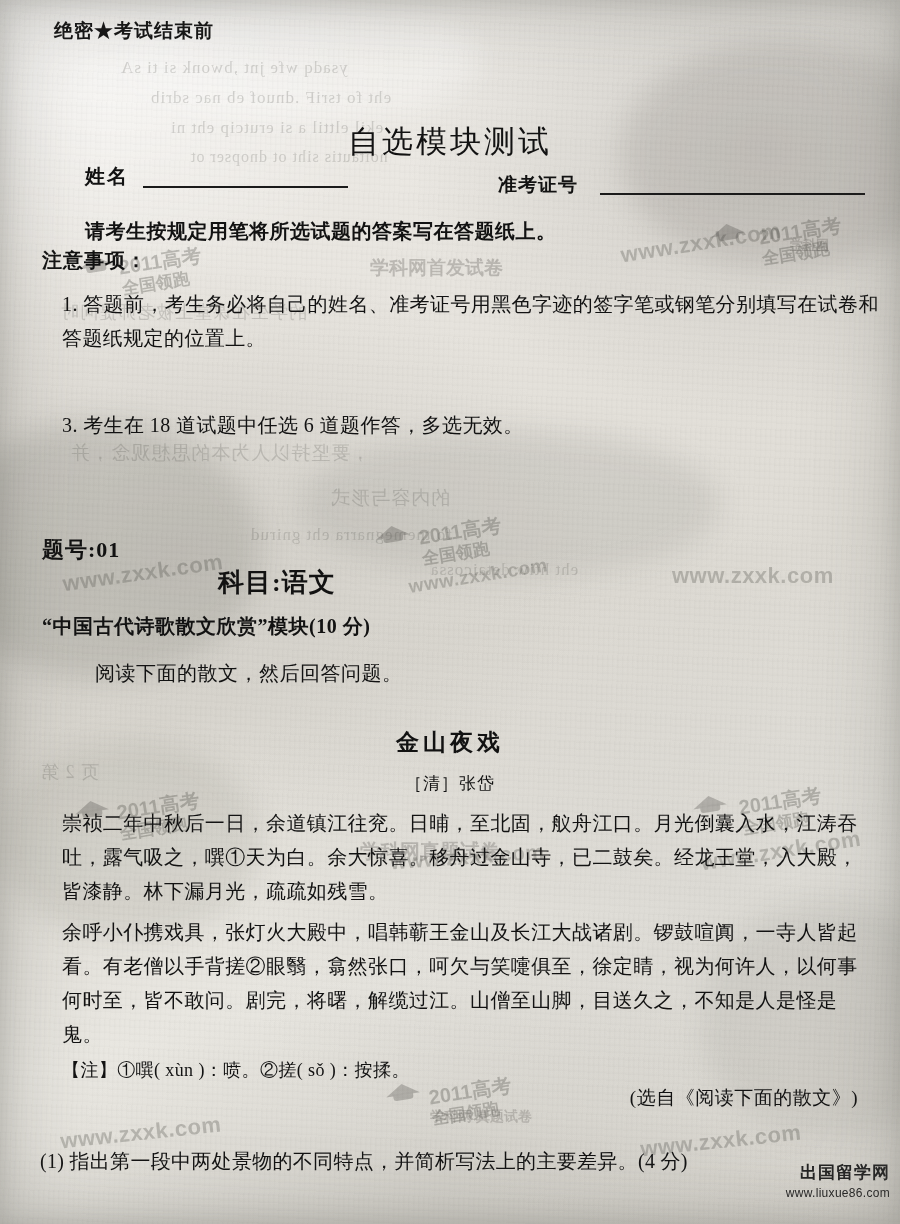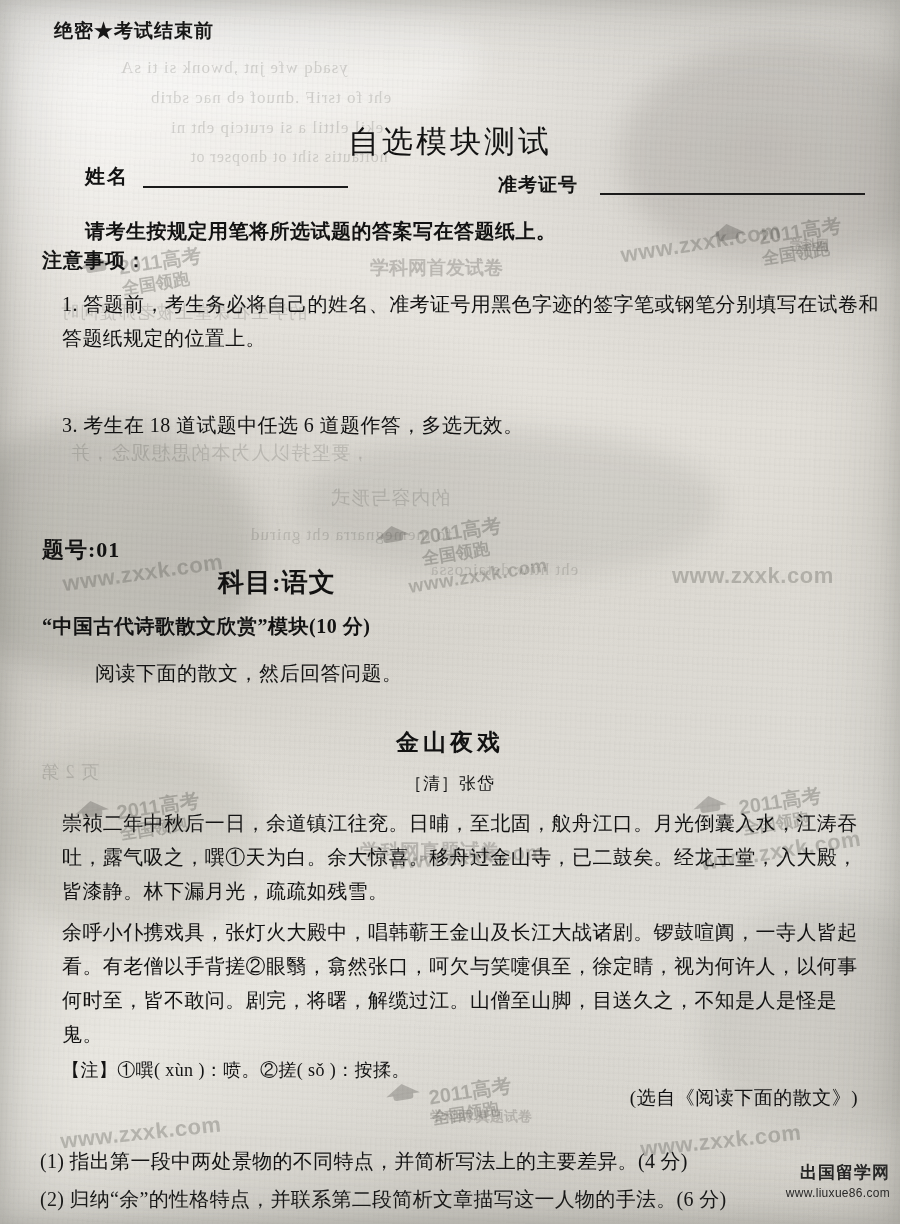--- a/index.html
+++ b/index.html
@@ -264,21 +264,20 @@
 
     <div class="t poem-title">金山夜戏</div>
     <div class="t poem-author">［清］张岱</div>
 
     <div class="p body1">崇祯二年中秋后一日，余道镇江往兖。日晡，至北固，舣舟江口。月光倒囊入水，江涛吞吐，露气吸之，噀①天为白。余大惊喜。移舟过金山寺，已二鼓矣。经龙王堂，入大殿，皆漆静。林下漏月光，疏疏如残雪。</div>
     <div class="p body2">余呼小仆携戏具，张灯火大殿中，唱韩蕲王金山及长江大战诸剧。锣鼓喧阗，一寺人皆起看。有老僧以手背搓②眼翳，翕然张口，呵欠与笑嚏俱至，徐定睛，视为何许人，以何事何时至，皆不敢问。剧完，将曙，解缆过江。山僧至山脚，目送久之，不知是人是怪是鬼。</div>
     <div class="p note">【注】①噀( xùn )：喷。②搓( sǒ )：按揉。</div>
     <div class="t source">(选自《阅读下面的散文》)</div>
 
     <div class="t q1">(1) 指出第一段中两处景物的不同特点，并简析写法上的主要差异。(4 分)</div>
-    <div class="t q2">(2) 归纳“余”的性格特点，并联系第二段简析文章描写这一人物的手法。(6 分)</div>
 
     <div class="footer">
       <div class="f1">出国留学网</div>
       <div class="f2">www.liuxue86.com</div>
     </div>
   </div>
 
   <div class="vignette"></div>
 </div>
 

